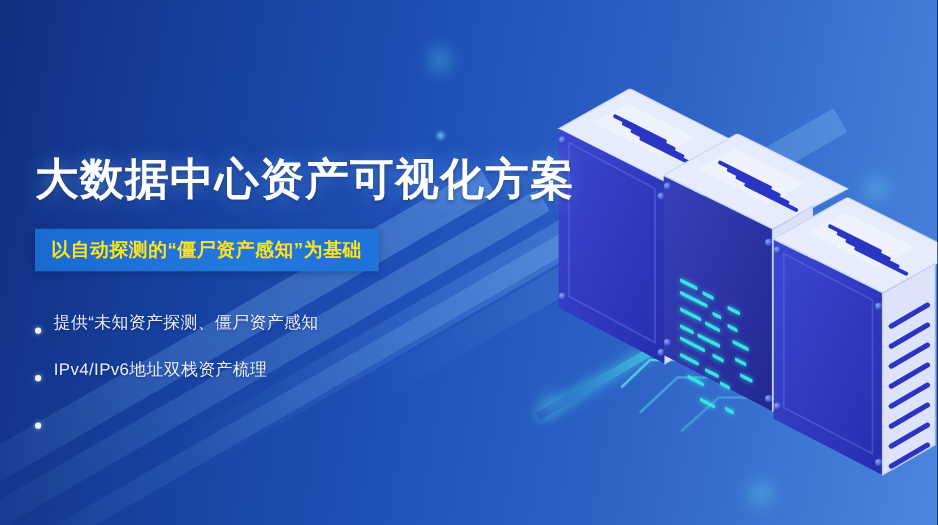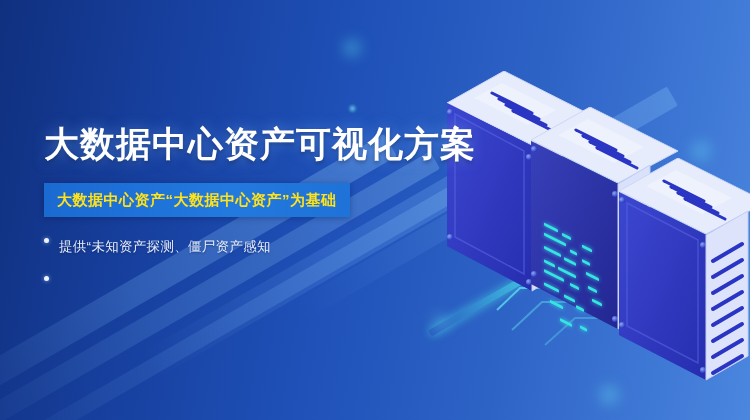--- a/index.html
+++ b/index.html
@@ -8,36 +8,36 @@
     position:relative;width:750px;height:420px;overflow:hidden;
     font-family:"Liberation Sans","DejaVu Sans",sans-serif;
     background:linear-gradient(100deg,#10307f 0%,#17409f 22%,#1f51b8 45%,#2e63c6 68%,#3f79d6 88%,#4b86df 100%);
   }
   
   .bg-layer{position:absolute;inset:0;pointer-events:none;}
   .streak{position:absolute;transform-origin:left center;border-radius:2px;}
   .glow{position:absolute;border-radius:50%;filter:blur(1px);}
   .glow.big{filter:blur(7px);}
   
-  .copy{position:absolute;left:16px;top:0;width:460px;height:408px;z-index:6;}
+  .copy{position:absolute;left:0;top:0;width:460px;height:408px;z-index:6;}
   #page-title{
     position:absolute;left:28px;top:126px;
     font-size:35px;font-weight:bold;color:#ffffff;letter-spacing:1px;
     white-space:nowrap;line-height:1;
     text-shadow:0 0 14px rgba(120,180,255,.55),0 2px 4px rgba(4,18,60,.5);
   }
   #subtitle-badge{
     position:absolute;left:28px;top:183px;height:34px;
     background:linear-gradient(90deg,#1a6ad2 0%,#2279de 60%,#1e72d8 100%);
     color:#ffe21a;font-size:15px;font-weight:bold;letter-spacing:.5px;
     display:flex;align-items:center;padding:0 13px;white-space:nowrap;
     box-shadow:0 1px 6px rgba(6,24,70,.35);
   }
   .bullets{position:absolute;left:28px;top:238px;width:410px;}
-  .bullet{display:flex;align-items:flex-start;height:29px;margin-bottom:9px;}
+  .bullet{display:flex;align-items:flex-end;height:29px;margin-bottom:9px;}
   .dot{width:5px;height:5px;border-radius:50%;background:#eef3ff;flex:0 0 auto;margin-right:10px;
        box-shadow:0 0 4px rgba(180,215,255,.7);}
   .btext{font-size:13.5px;color:#e9efff;letter-spacing:.3px;white-space:nowrap;
          text-shadow:0 1px 2px rgba(5,20,60,.4);}
   
   #servers{position:absolute;left:430px;top:55px;width:320px;height:365px;z-index:5;}
   .rack{position:absolute;}
   .face{position:absolute;}
   .screw{position:absolute;width:6px;height:6px;border-radius:50%;
          background:radial-gradient(circle at 35% 35%,#8fa8f0,#2b3ec9 70%,#1b2aa0);}
@@ -234,25 +234,29 @@
           <line x1="95" y1="184" x2="124" y2="167"></line>
         </g>
       </svg>
     </div>
   </div>
 
   <div class="copy">
 
     <div id="page-title">大数据中心资产可视化方案</div>
 
-    <div id="subtitle-badge">大数据中心资产“大数据中心资产”为基础</div>
+    <div id="subtitle-badge">以自动探测的“僵尸资产感知”为基础</div>
 
     <div class="bullets">
       <div class="bullet">
         <span class="dot"></span>
         <span class="btext">提供“未知资产探测、僵尸资产感知</span>
       </div>
       <div class="bullet">
         <span class="dot"></span>
+        <span class="btext">IPv4/IPv6地址双栈资产梳理</span>
+      </div>
+      <div class="bullet">
+        <span class="dot"></span>
       </div>
     </div>
   </div>
 </div>
 
 </body></html>

